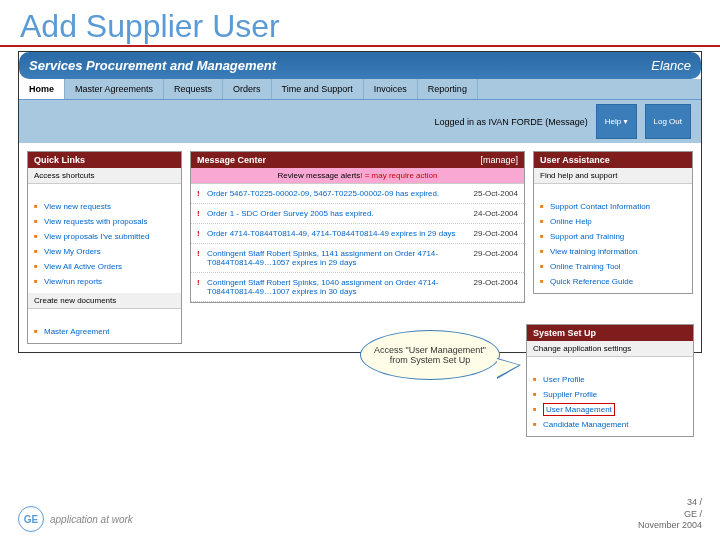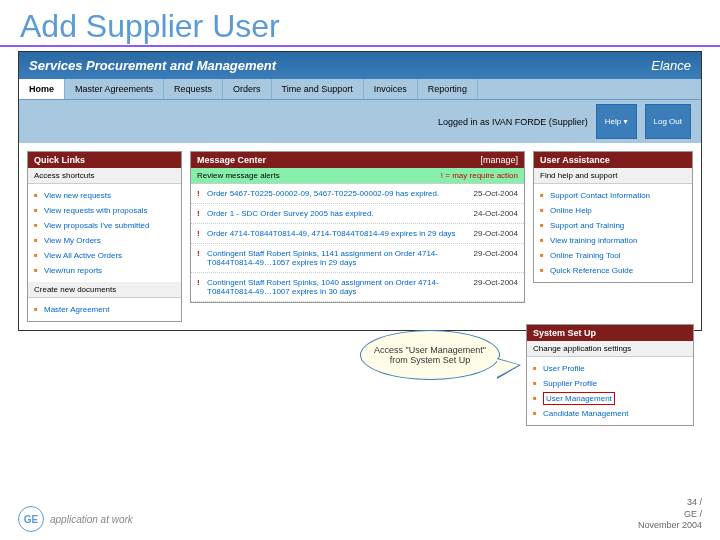--- a/index.html
+++ b/index.html
@@ -1,37 +1,37 @@
 <!DOCTYPE html>
 <html><head>
 <meta charset="utf-8">
 <style>
   * { box-sizing: border-box; margin: 0; padding: 0; }
   body { width: 720px; height: 540px; font-family: Arial, sans-serif; background: #fff; position: relative; }
-  .slide-title { color: #5b9bd5; font-size: 32px; font-weight: 300; padding: 8px 20px 0 20px; border-bottom: 2px solid #8b5cf6; margin-bottom: 4px; font-family: 'Segoe UI Light', Arial; }
+  .slide-title { color: #5b9bd5; font-size: 32px; font-weight: 300; padding: 8px 20px 0 20px; border-bottom: 2px solid #b91c1c; margin-bottom: 4px; font-family: 'Segoe UI Light', Arial; }
   .app { border: 1px solid #333; margin: 0 18px; background: #fff; font-size: 9px; }
-  .hdr { background: linear-gradient(#2a6aa6, #3a7db8); color: #fff; padding: 6px 10px; display: flex; justify-content: space-between; align-items: center; }
+  .hdr { background: linear-gradient(#2a6aa6, #3a7db8); color: #fff; padding: 6px 10px; display: flex; justify-content: space-between; align-items: center; border-radius: 10px; }
   .hdr-title { font-size: 13px; font-weight: bold; font-style: italic; }
   .brand { font-size: 13px; font-style: italic; }
   .tabs { display: flex; background: #a8c8e0; border-bottom: 1px solid #6699cc; }
   .tab { padding: 5px 10px; font-size: 9px; border-right: 1px solid #88b0d0; cursor: pointer; }
   .tab.active { background: #fff; font-weight: bold; }
   .topbar { background: #a8c8e0; padding: 4px 10px; text-align: right; font-size: 9px; display: flex; justify-content: flex-end; gap: 8px; align-items: center; }
   .btn-sm { background: #3a7db8; color: #fff; padding: 12px 8px; font-size: 8px; border: 1px solid #2a6aa6; cursor: pointer; }
   .body3col { display: flex; gap: 8px; padding: 8px; align-items: flex-start; }
   .col { border: 1px solid #999; background: #fff; }
   .col-l { width: 155px; }
   .col-m { flex: 1; }
   .col-r { width: 160px; }
   .panel-hd { background: #7f1d1d; color: #fff; padding: 3px 6px; font-size: 9px; font-weight: bold; display: flex; justify-content: space-between; }
   .panel-hd a { color: #fff; font-weight: normal; text-decoration: none; }
-  .panel-sub { background: #86efac; padding: 3px 6px; font-size: 8px; border-bottom: 1px solid #ccc; display: flex; justify-content: space-between; }
+  .panel-sub { background: #f9a8d4; padding: 3px 6px; font-size: 8px; border-bottom: 1px solid #ccc; display: flex; justify-content: center; }
   .panel-sub2 { background: #f0f0f0; padding: 3px 6px; font-size: 8px; border-bottom: 1px solid #ccc; }
   .red { color: #c00; }
-  ul.lnk { list-style: none; padding: 4px 6px; }
+  ul.lnk { list-style: none; padding: 4px 6px; margin-top: 11px; }
   ul.lnk li { padding: 3px 0 3px 10px; position: relative; font-size: 8px; color: #0066cc; }
   ul.lnk li::before { content: '■'; color: #e67e22; position: absolute; left: 0; font-size: 6px; top: 4px; }
   ul.msg { list-style: none; padding: 0; }
   ul.msg li { display: flex; padding: 5px 6px; border-bottom: 1px dotted #ccc; font-size: 8px; }
   ul.msg li .mt { flex: 1; padding-left: 10px; position: relative; color: #0066cc; }
   ul.msg li .mt::before { content: '!'; color: #c00; position: absolute; left: 0; font-weight: bold; }
   ul.msg li .md { width: 60px; text-align: right; color: #333; }
   .sys-panel { border: 1px solid #999; width: 168px; position: absolute; right: 26px; top: 324px; background:#fff; }
   .highlight { border: 1.5px solid #c00; padding: 1px 2px; }
   .callout { position: absolute; left: 360px; top: 330px; width: 140px; height: 50px; background: #fffde7; border: 1.5px solid #3a7db8; border-radius: 50%; display: flex; align-items: center; justify-content: center; text-align: center; font-size: 9px; padding: 6px; color: #333; z-index: 5; }
@@ -56,21 +56,21 @@
   <div class="tabs" id="tabs">
       <div class="tab active">Home</div>
       <div class="tab">Master Agreements</div>
       <div class="tab">Requests</div>
       <div class="tab">Orders</div>
       <div class="tab">Time and Support</div>
       <div class="tab">Invoices</div>
       <div class="tab">Reporting</div>
     </div>
   <div class="topbar">
-    <span>Logged in as IVAN FORDE (Supplier)</span>
+    <span>Logged in as IVAN FORDE (Message)</span>
     <span class="btn-sm">Help ▾</span>
     <span class="btn-sm">Log Out</span>
   </div>
   <div class="body3col">
     <div class="col col-l">
       <div class="panel-hd">Quick Links</div>
       <div class="panel-sub2">Access shortcuts</div>
       <ul class="lnk" id="ql1">
           <li>View new requests</li>
           <li>View requests with proposals</li>

